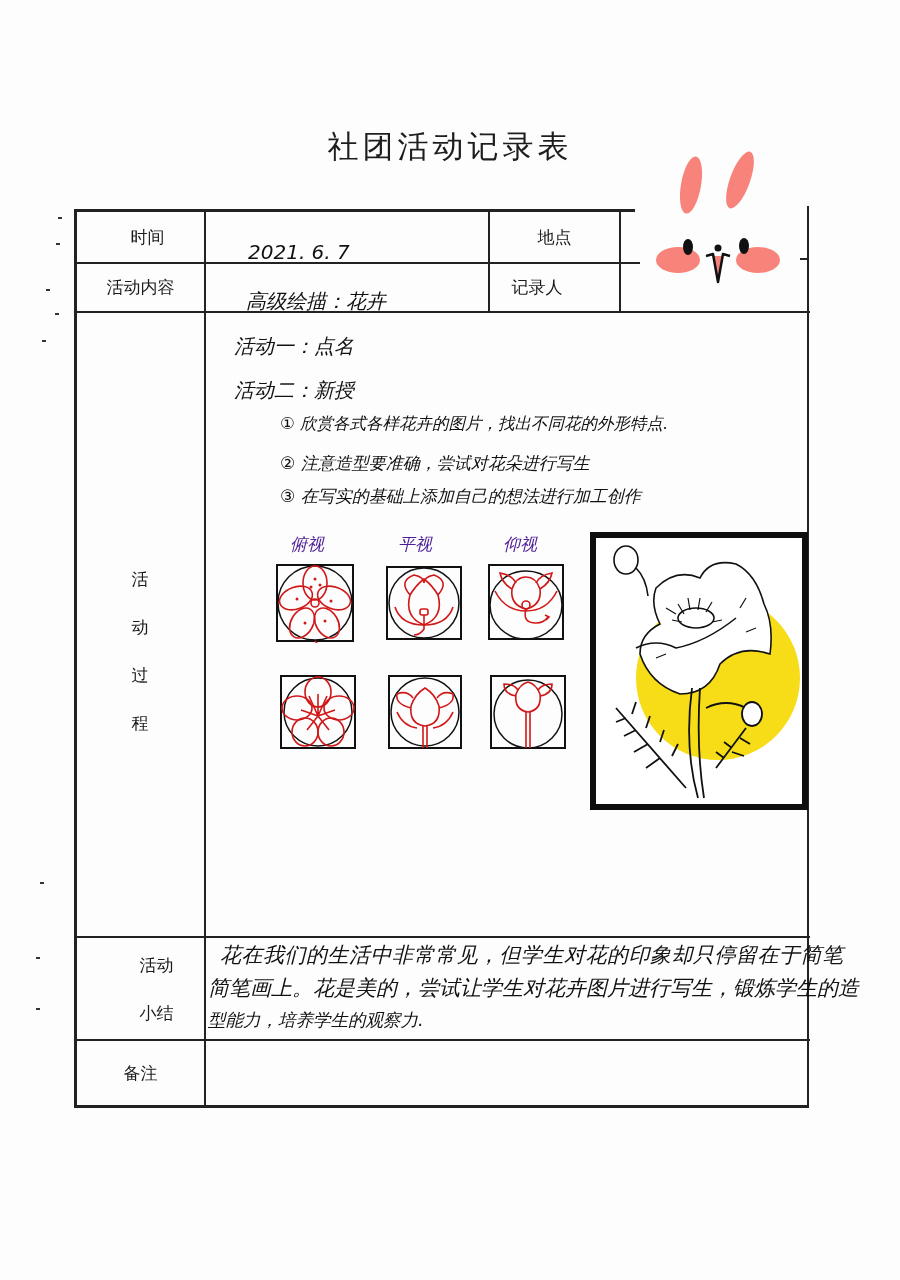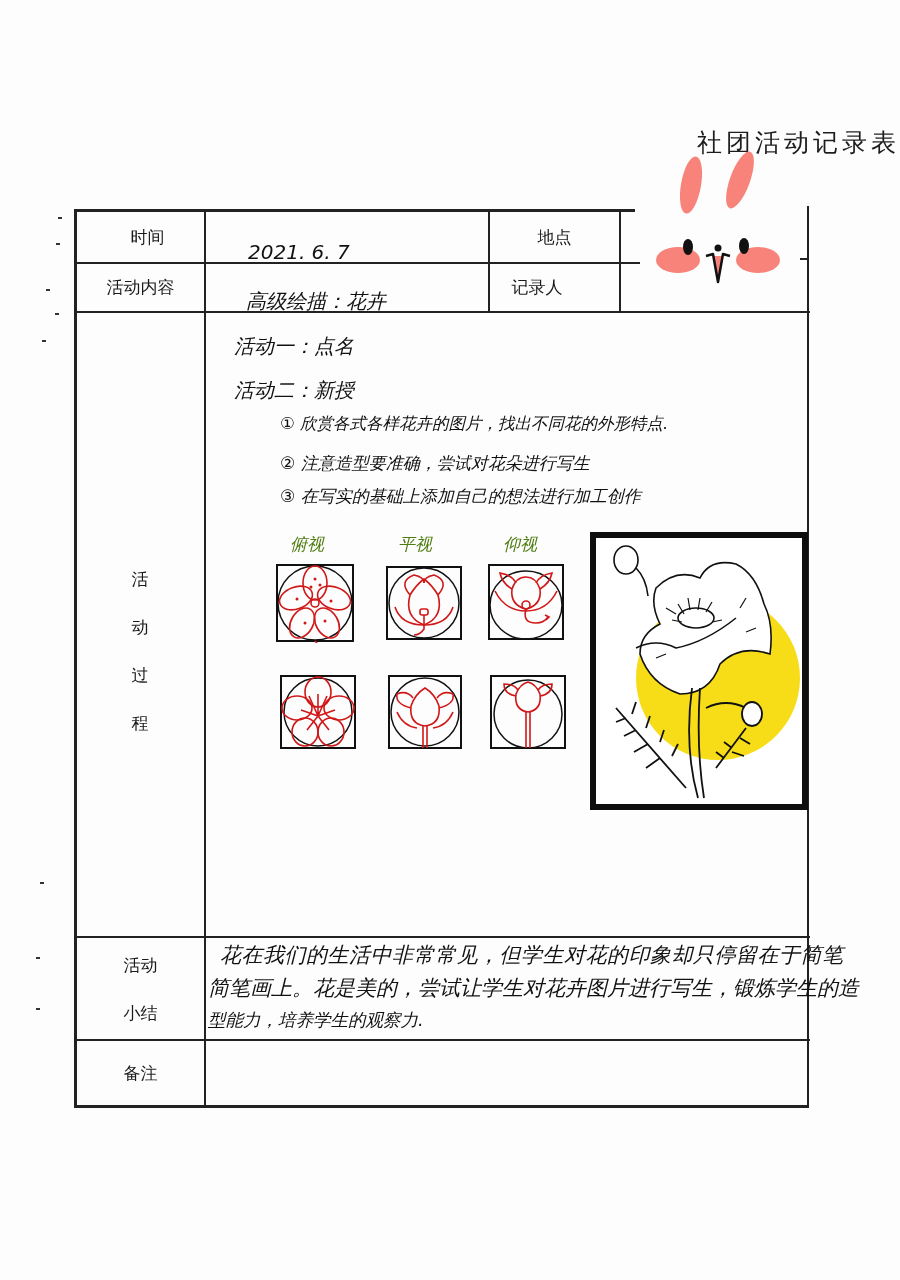--- a/index.html
+++ b/index.html
@@ -3,22 +3,22 @@
 <meta charset="utf-8">
 <style>
   html, body { margin:0; padding:0; }
   body {
     width:900px; height:1280px; position:relative; overflow:hidden;
     background:#fdfdfd;
     font-family:"DejaVu Sans", sans-serif;
     color:#1a1a1a;
   }
   .title {
-    position:absolute; left:0; width:900px; top:126px; text-align:right;
-    font-size:25px; letter-spacing:4px; color:#1d1d1d;
+    position:absolute; left:0; width:900px; top:126px; text-align:center;
+    font-size:31px; letter-spacing:4px; color:#1d1d1d;
     font-family:"DejaVu Serif", serif;
   }
   .tbl { position:absolute; left:0; top:0; width:900px; height:1280px; }
   .hline, .vline { position:absolute; background:#222; }
   .cell-label {
     position:absolute; text-align:left; font-size:17px; color:#1a1a1a;
     display:flex; align-items:center; justify-content:center;
   }
   .hand {
     position:absolute; font-family:"DejaVu Sans", sans-serif; color:#111;
@@ -27,21 +27,21 @@
   .vert-label {
     position:absolute; left:75px; width:130px; text-align:center;
     font-size:17px; line-height:48px;
   }
   .dots { position:absolute; width:4px; height:2px; background:#333; }
   .frame {
     position:absolute; left:590px; top:532px; width:206px; height:266px;
     border:6px solid #0e0e0e; background:#fff; overflow:hidden;
   }
   .sketch-box { position:absolute; }
-  .sketch-label { position:absolute; font-size:17px; font-style:italic; color:#4d7c0f; }
+  .sketch-label { position:absolute; font-size:17px; font-style:italic; color:#4c1d95; }
 </style>
 </head>
 <body>
 
 <div class="title">社团活动记录表</div>
 
 <div class="tbl">
 
   <div class="hline" style="left:75px;top:209px;width:560px;height:3px;"></div>
   <div class="hline" style="left:758px;top:206px;width:30px;height:3px;"></div>
@@ -197,21 +197,21 @@
       <path d="M96 150 q-8 60 6 110"></path>
       <path d="M104 150 q-4 60 4 110"></path>
       <path d="M110 170 q20 -10 40 0"></path>
       <ellipse cx="156" cy="176" rx="10" ry="12" fill="#fff"></ellipse>
       <path d="M20 170 l70 80 M30 180 l-10 4 M40 192 l-12 6 M52 206 l-14 8 M64 220 l-14 10 M36 176 l4 -12 M50 190 l4 -12 M64 204 l4 -12 M76 218 l6 -12"></path>
       <path d="M120 230 l30 -40 M128 220 l-8 -6 M136 210 l-8 -6 M144 200 l10 6 M136 214 l12 4"></path>
     </g>
   </svg>
 </div>
 
-<div class="cell-label" style="left:77px;top:938px;width:127px;height:101px;flex-direction:column;line-height:48px;">
+<div class="cell-label" style="left:77px;top:938px;width:127px;height:101px;flex-direction:column;line-height:48px;padding-left:16px;">
   <div>活动</div>
   <div>小结</div>
 </div>
 <div class="hand" style="left:220px;top:941px;font-size:21px;letter-spacing:0.5px;">花在我们的生活中非常常见，但学生对花的印象却只停留在于简笔</div>
 <div class="hand" style="left:208px;top:974px;font-size:21px;">简笔画上。花是美的，尝试让学生对花卉图片进行写生，锻炼学生的造</div>
 <div class="hand" style="left:208px;top:1008px;font-size:17.5px;">型能力，培养学生的观察力.</div>
 
 <div class="cell-label" style="left:77px;top:1041px;width:127px;height:64px;">备注</div>
 <div class="hand" style="left:220px;top:1060px;font-size:17px;"></div>
 

